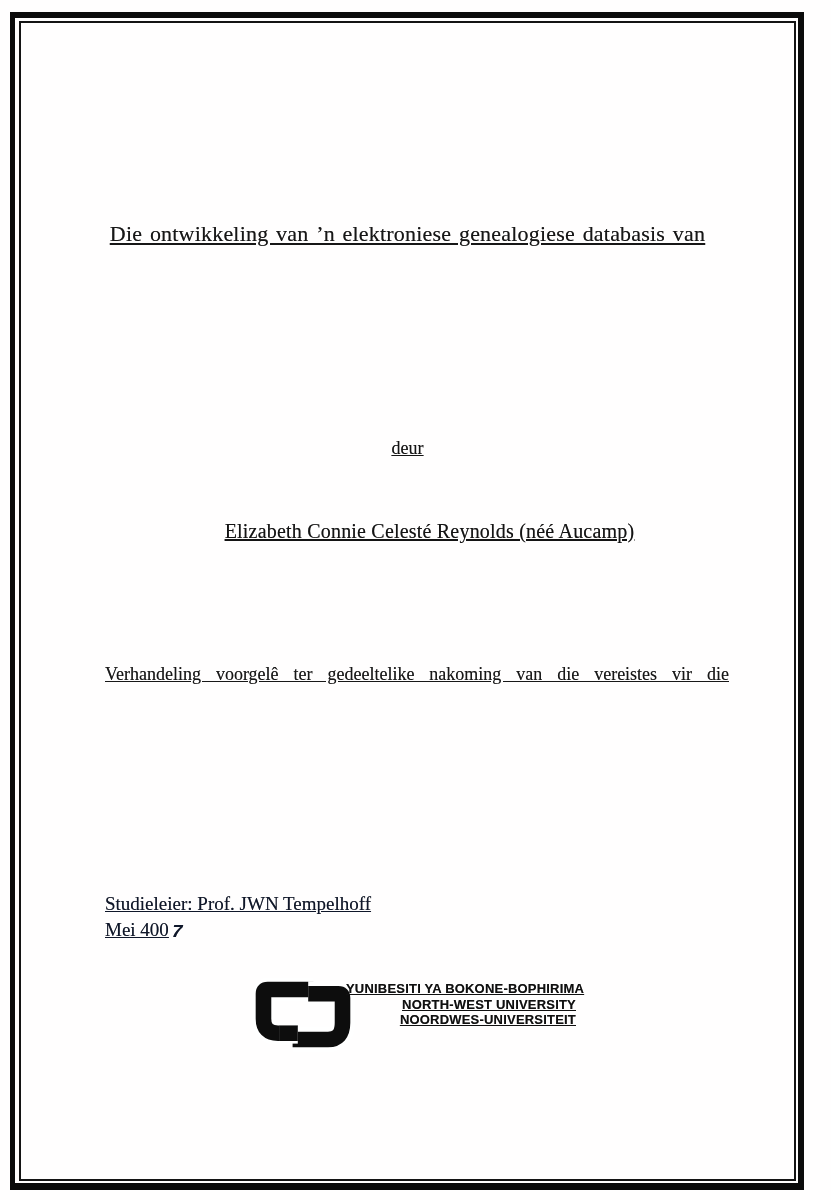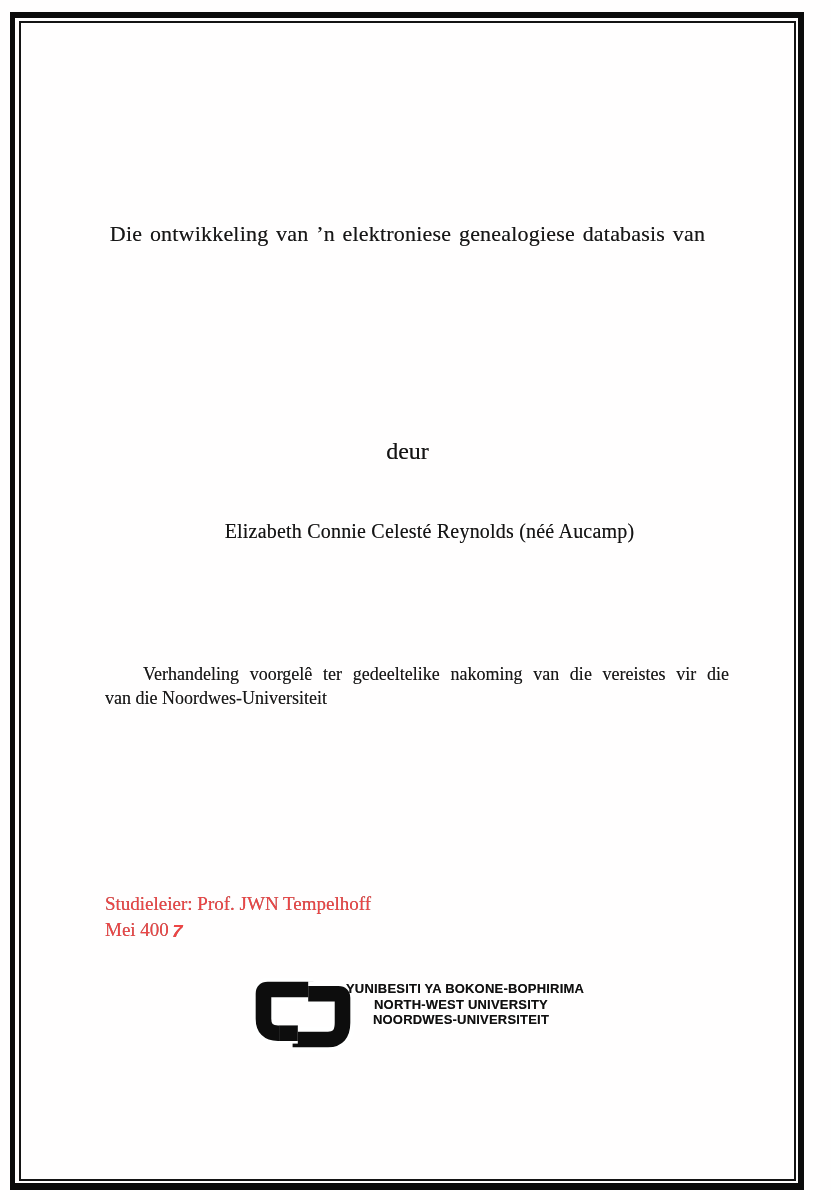--- a/index.html
+++ b/index.html
@@ -9,42 +9,42 @@
   }
   
   .frame-outer{
     position:absolute;left:10px;top:12px;right:27px;bottom:10px;
     border-style:solid;border-color:#0b0b0b;border-width:6px 6px 7px 5px;
   }
   .frame-inner{
     position:absolute;left:19px;top:21px;right:35px;bottom:19px;
     border:2px solid #141414;
   }
-  .abs{position:absolute;}
+  .abs{position:absolute;text-decoration:underline;}
   .center{left:20px;right:36px;text-align:center;}
   .title{
     top:212px;font-size:22px;line-height:43px;color:#171717;
     letter-spacing:.2px;word-spacing:2px;
   }
-  .byline{top:438px;font-size:24px;}
+  .byline{top:438px;font-size:18px;}
   .author{top:520px;font-size:20px;letter-spacing:.2px;margin-left:44px;}
   .submission{
     top:663px;left:105px;width:624px;font-size:18px;line-height:23.5px;color:#181818;
   }
-  .submission .just{text-align:justify;text-align-last:justify;margin-left:38px;}
+  .submission .just{text-align:justify;text-align-last:justify;}
   .submission .ital{font-style:italic;}
-  .supervisor-block{top:891px;left:105px;font-size:19px;line-height:26px;color:#ef4444;}
+  .supervisor-block{top:891px;left:105px;font-size:19px;line-height:26px;color:#0f172a;}
   .odd-seven{
     display:inline-block;font-family:"Liberation Sans",sans-serif;font-weight:bold;
     transform:skewX(-14deg) scaleY(.92);transform-origin:bottom left;
   }
   
   .logo-mark{left:251px;top:977px;}
   .logo-text{
-    left:346px;top:981px;width:230px;text-align:center;
+    left:346px;top:981px;width:230px;text-align:right;
     font-family:"Liberation Sans","DejaVu Sans",sans-serif;
     font-size:13px;font-weight:bold;line-height:15.6px;letter-spacing:.2px;color:#101010;
     white-space:nowrap;
   }
   
   .page{text-shadow:0 0 .35px rgba(20,20,20,.55);}
 </style>
 </head>
 <body>
 
@@ -56,21 +56,20 @@
   <div class="abs center title">
     <div>Die ontwikkeling van ’n elektroniese genealogiese databasis van</div>
   </div>
 
   <div class="abs center byline">deur</div>
 
   <div class="abs center author">Elizabeth Connie Celesté Reynolds (néé Aucamp)</div>
 
   <div class="abs submission">
     <div class="just">Verhandeling voorgelê ter gedeeltelike nakoming van die vereistes vir die</div>
-    <div>van die Noordwes-Universiteit</div>
   </div>
 
   <div class="abs supervisor-block">
     <div>Studieleier: Prof. JWN Tempelhoff</div>
     <div><span>Mei 400</span><span class="odd-seven">7</span></div>
   </div>
 
   <div class="abs logo-mark">
     <svg width="104" height="75" viewBox="0 0 100 72" aria-hidden="true">
 

